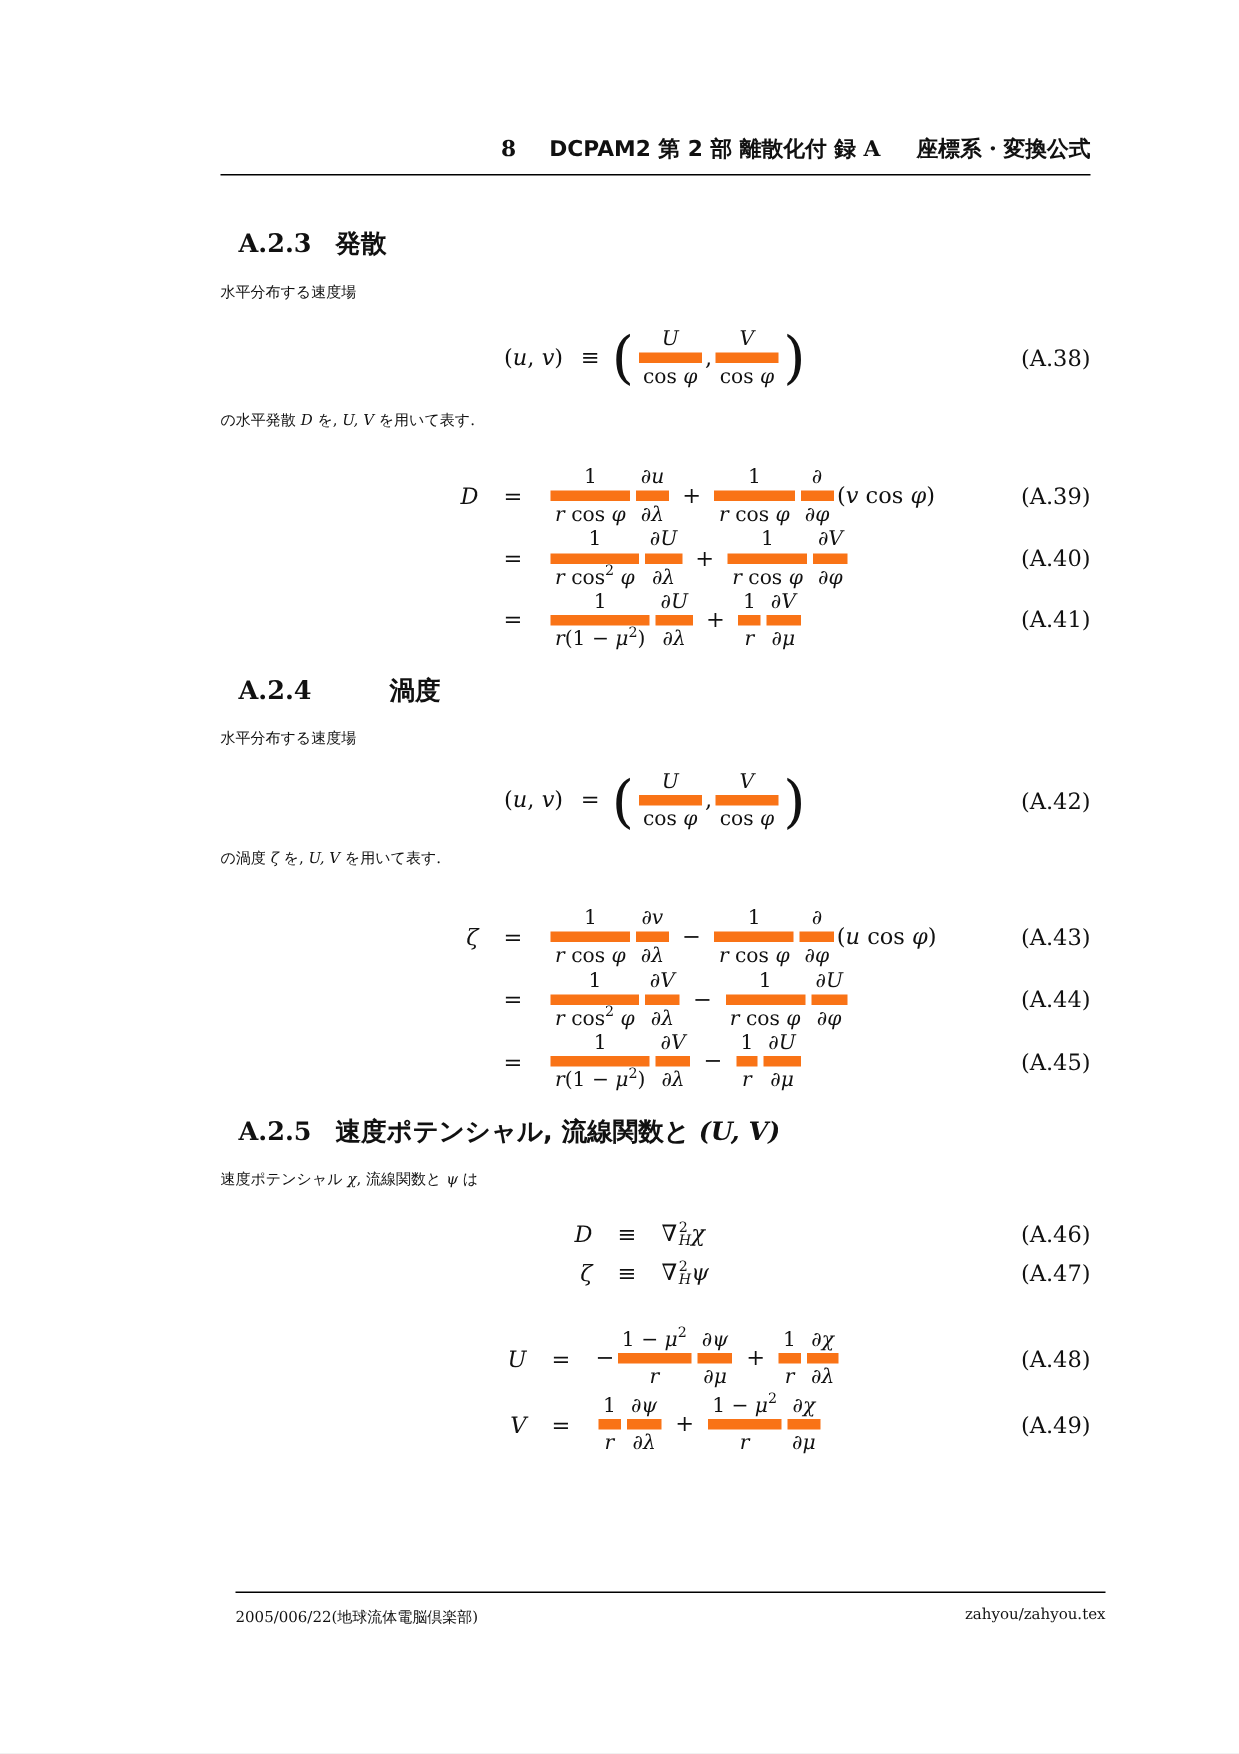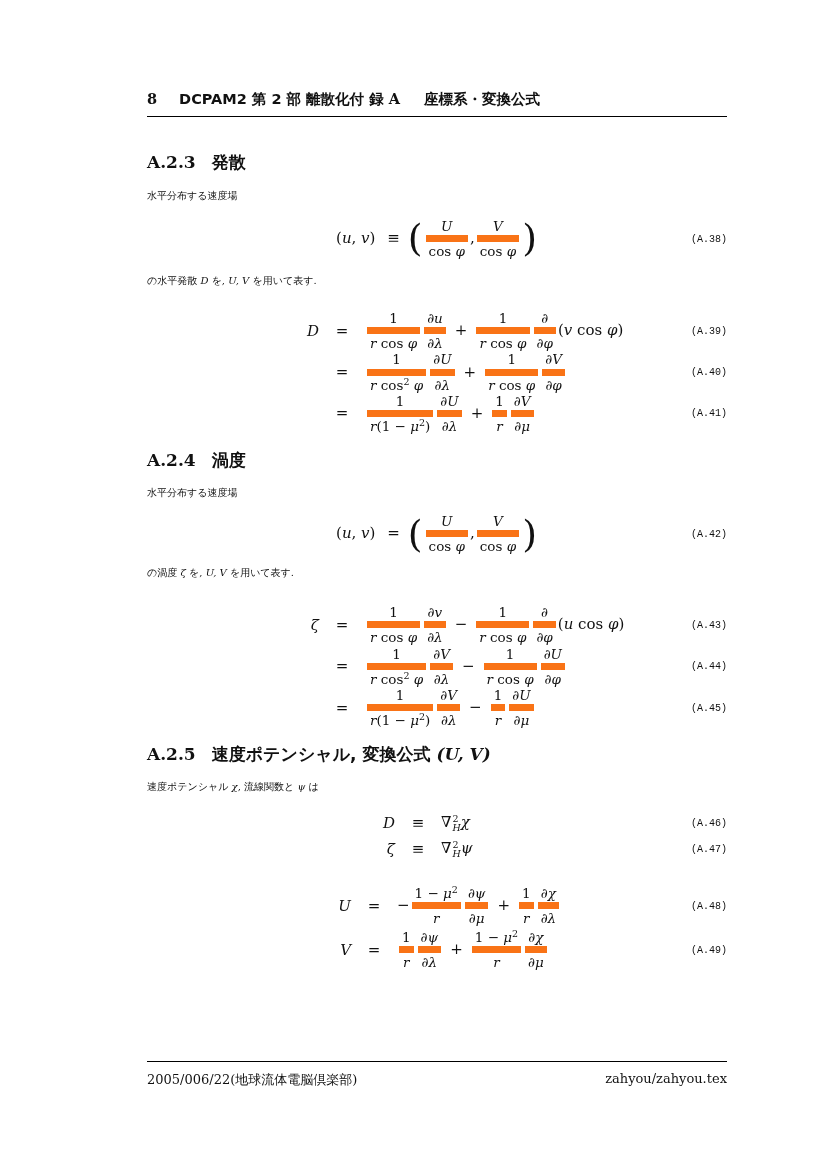--- a/index.html
+++ b/index.html
@@ -2,27 +2,27 @@
 <html><head>
 <meta charset="utf-8">
 <style>
   html,body{margin:0;padding:0;background:#e8e8e8;}
   .page{
     position:relative;width:826px;height:1169px;background:#ffffff;
     font-family:"DejaVu Serif","Liberation Serif",serif;color:#111;overflow:hidden;
   }
   .content{position:absolute;left:147px;top:90px;width:580px;}
   
-  .running-header{display:flex;justify-content:flex-start;align-items:baseline;
+  .running-header{display:flex;justify-content:flex-end;align-items:baseline;
     border-bottom:1.2px solid #000;padding-bottom:7px;font-weight:bold;font-size:14.5px;}
   .h-left .pgnum{margin-right:22px;}
   .h-left .jp, .h-right .jp{font-family:"DejaVu Sans","Liberation Sans",sans-serif;font-weight:bold;}
   .h-right .applbl{margin-right:24px;}
   
-  .sec-h{margin:0;font-size:17px;font-weight:bold;display:flex;align-items:baseline;}
+  .sec-h{margin:12px;font-size:17px;font-weight:bold;display:flex;align-items:baseline;}
   .sec-h .no{font-family:"DejaVu Serif","Liberation Serif",serif;margin-right:16px;}
   .sec-h .ttl{font-family:"DejaVu Sans","Liberation Sans",sans-serif;}
   .sec-h .hmath{font-style:italic;font-family:"DejaVu Serif","Liberation Serif",serif;margin-left:6px;}
   .h1{margin-top:34px;}
   .h3{margin-top:15px;}
   
   .para{margin:0;font-size:10px;line-height:1.45;}
   .pm{font-style:italic;}
   
   .mi,.mr,.mo{white-space:pre;}
@@ -32,50 +32,50 @@
   .frac{display:inline-block;text-align:center;vertical-align:middle;margin:0 2px;font-size:13.5px;line-height:1.2;}
   .frac .num{display:block;padding:0 3px 1px;}
   .frac .den{display:block;border-top:7px solid #f97316;padding:1px 3px 0;}
   .msup{font-size:9.5px;line-height:0;}
   .mg{font-size:38px;font-weight:300;line-height:.9;margin:0 1px;font-style:normal;}
   .nabla{display:inline-flex;align-items:center;}
   .nstack{display:inline-flex;flex-direction:column;font-size:9.5px;line-height:9px;margin-left:1px;text-align:left;}
   .nsub{font-style:italic;}
   
   .eq{position:relative;display:flex;justify-content:center;align-items:center;}
-  .eq .eqno,.arow .eqno{position:absolute;right:0;top:50%;transform:translateY(-50%);font-size:10px;font-style:normal;font-family:Liberation Mono, monospace;}
+  .eq .eqno,.arow .eqno{position:absolute;right:0;top:50%;transform:translateY(-50%);font-size:15px;font-style:normal;}
   .eq-a38{min-height:50px;margin-top:10px;}
   .eq-a42{min-height:50px;margin-top:8px;}
   
   .align{margin-top:24px;}
   .arow{display:flex;align-items:center;position:relative;}
   .alhs{text-align:right;font-style:italic;font-size:15px;}
   .arel{width:46px;text-align:center;font-size:15px;}
   .g1 .alhs,.g2 .alhs{width:172px;}
   .g1 .arow,.g2 .arow{min-height:37px;}
   .g3 .alhs{width:248px;}
   .g3 .arow{min-height:26px;}
   .g4 .alhs{width:204px;}
   .g4 .arow{min-height:44px;}
   .mt-p1{margin-top:15px;}
   .mt-p2{margin-top:10px;}
   .g1{margin-top:22px;}
-  .mt-h24{margin-top:15px;}
+  .mt-h24{margin-top:15px;gap:36px;}
   .mt-p3{margin-top:14px;}
   .mt-p4{margin-top:7px;}
   .g2{margin-top:24px;}
   .mt-p5{margin-top:14px;}
   .g3{margin-top:15px;}
   .mt-p6{margin-top:9px;}
   .g4{margin-top:22px;}
   .mt-p7{margin-top:15px;}
   
-  .running-footer{position:absolute;left:147px;width:580px;top:1061px;
+  .running-footer{position:absolute;left:157px;width:580px;top:1061px;
     border-top:1px solid #000;padding-top:9px;display:flex;justify-content:space-between;
-    font-size:13px;}
+    font-size:10px;}
 </style>
 </head>
 <body>
 
 <div class="page">
   <div class="content">
 
     <div class="running-header">
       <div class="h-left">
         <span class="pgnum">8</span><span class="jp">DCPAM2 第 2 部 離散化</span>
@@ -302,21 +302,21 @@
               <span class="num"><span class="mi">∂U</span></span>
               <span class="den"><span class="mi">∂μ</span></span>
             </span>
           </span>
         <span class="eqno">(A.45)</span>
       </div>
     </div>
 
     <h2 class="sec-h h3">
       <span class="no">A.2.5</span>
-      <span class="ttl">速度ポテンシャル, 変換公式</span>
+      <span class="ttl">速度ポテンシャル, 流線関数と</span>
       <span class="hmath">(U, V)</span>
     </h2>
     <p class="para mt-p5"><span>速度ポテンシャル </span><span class="pm">χ</span><span>, 流線関数と </span><span class="pm">ψ</span><span> は</span></p>
 
     <div class="align g3">
       <div class="arow">
         <span class="alhs">D</span>
         <span class="arel">≡</span>
         <span class="meq">
             <span class="nabla">

